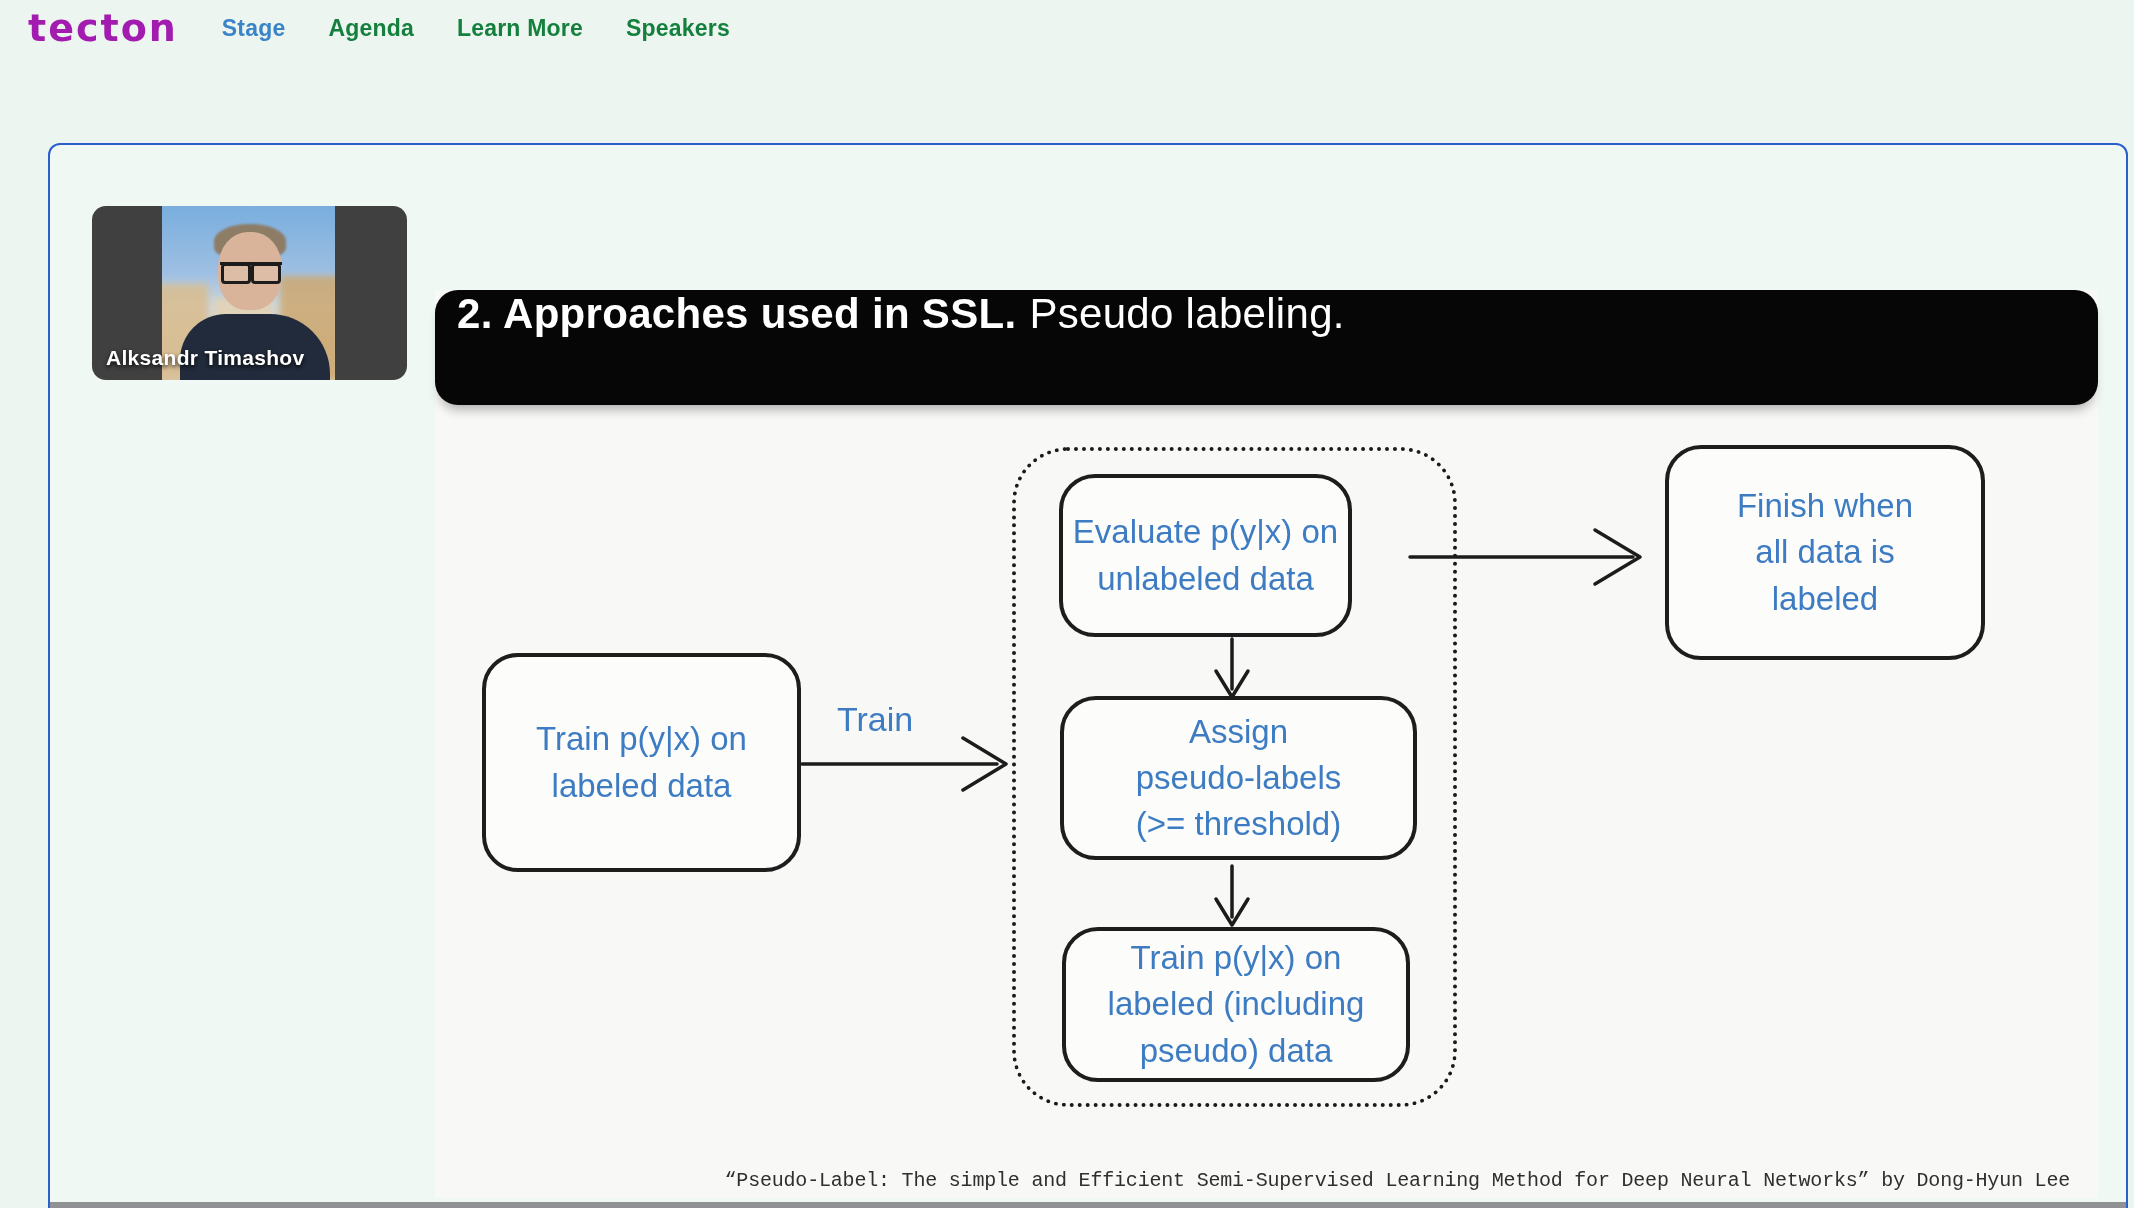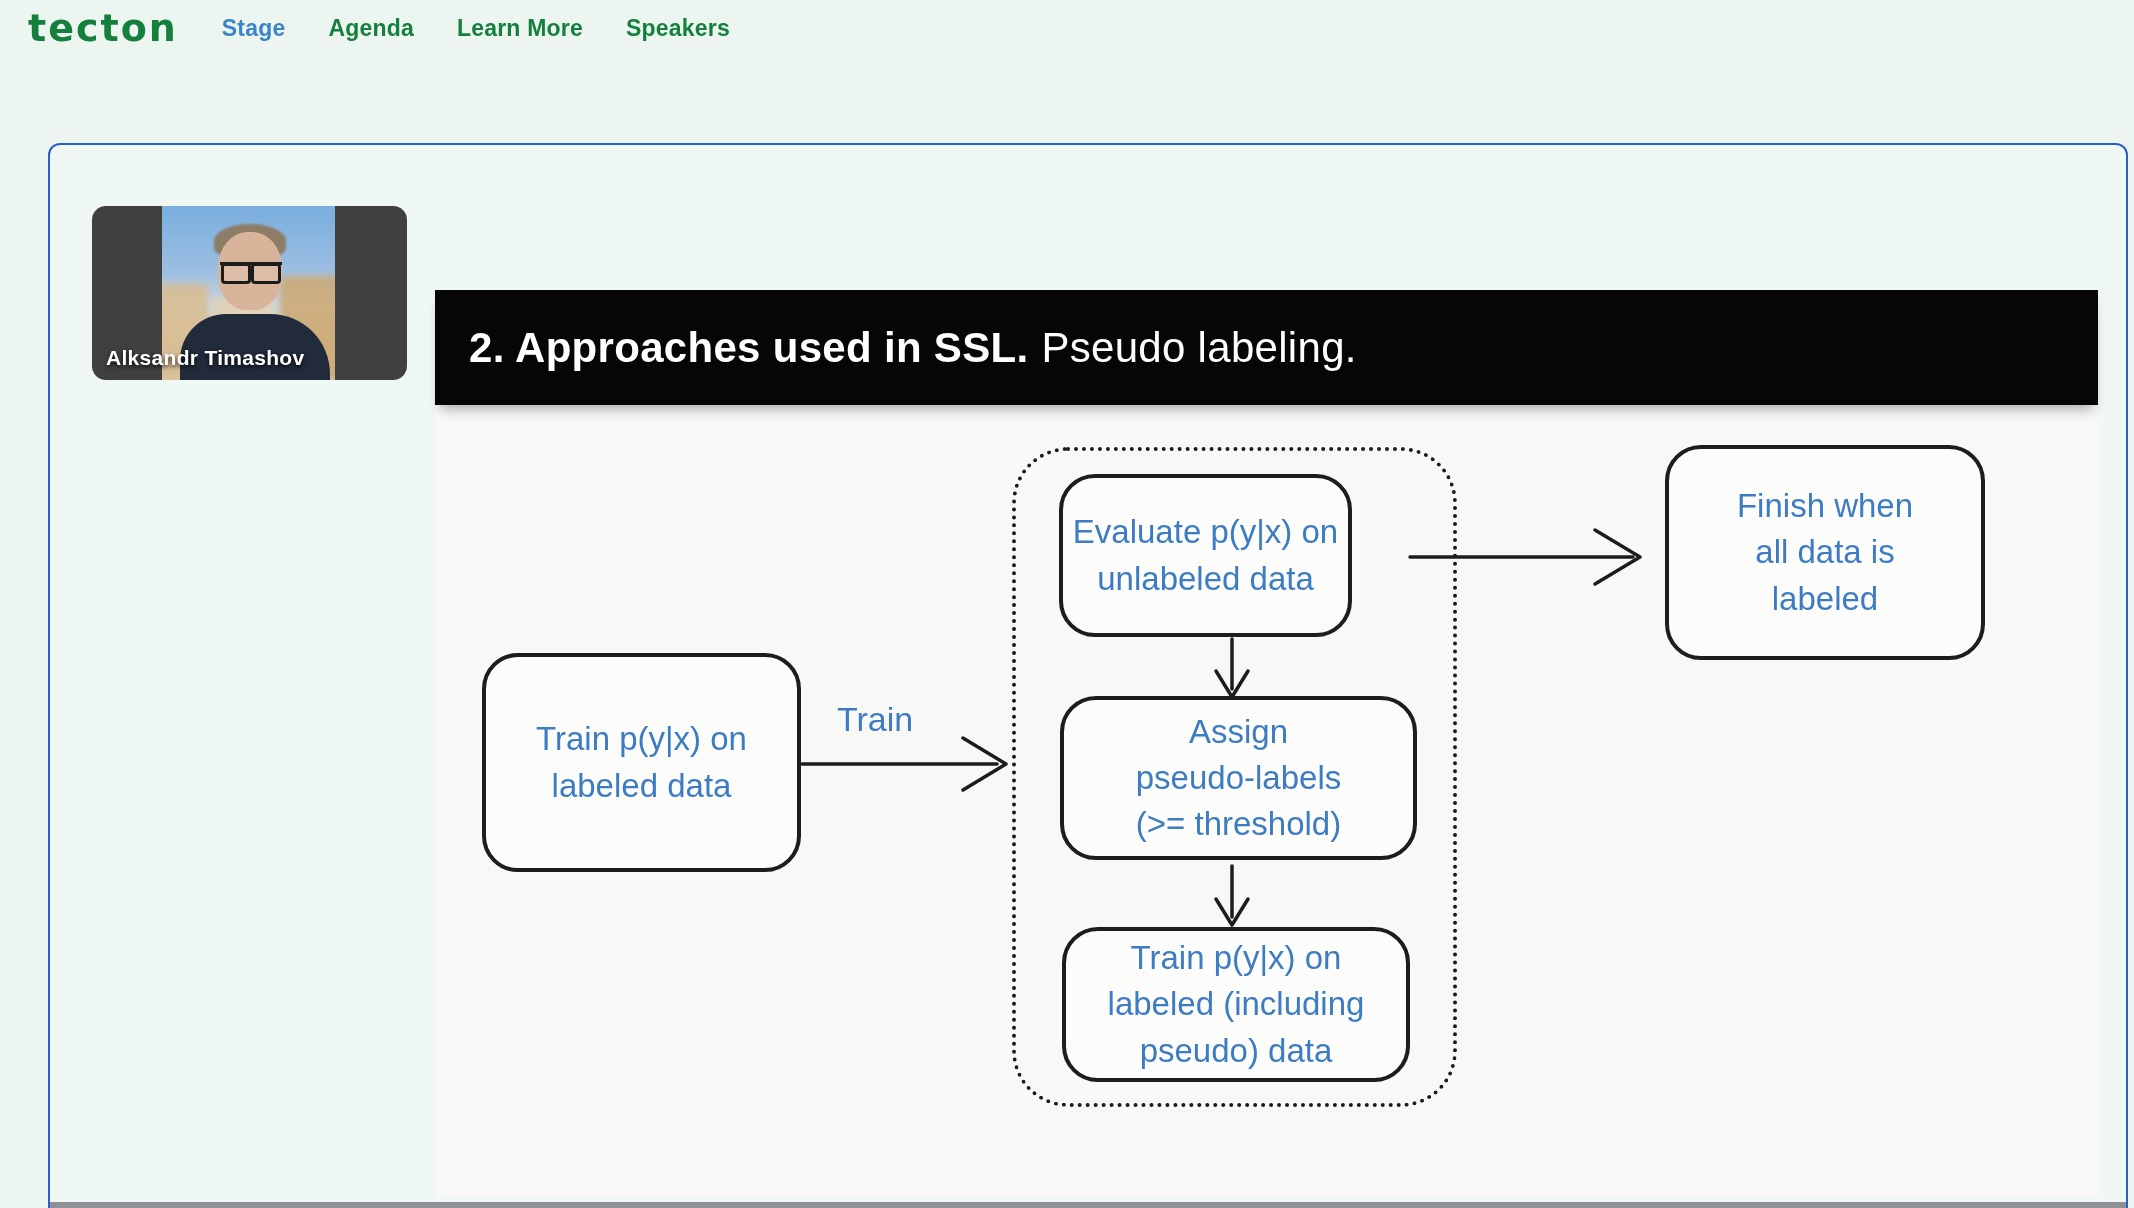--- a/index.html
+++ b/index.html
@@ -9,21 +9,21 @@
     background:#edf5f0;
     font-family:"Liberation Sans", sans-serif;
   }
 
   
   .topnav {
     position:absolute; top:0; left:0; right:0; height:56px;
     display:flex; align-items:center; padding-left:28px;
   }
   .logo {
-    color:#15803d; font-size:38px; font-weight:bold;
+    color:#a21caf; font-size:38px; font-weight:bold;
     letter-spacing:2px; margin-right:44px; cursor:pointer;
     font-family:"DejaVu Sans", sans-serif;
   }
   .nav-item {
     font-size:23px; font-weight:bold; color:#15803d;
     margin-right:43px; cursor:pointer; letter-spacing:.2px;
   }
   .nav-item.active { color:#3a85c7; }
 
   
@@ -73,23 +73,24 @@
     text-shadow:0 2px 4px rgba(0,0,0,.85);
   }
 
   
   .slide {
     position:absolute; left:385px; top:145px; width:1663px; height:908px;
     background:#f8f8f7;
   }
   .slide-titlebar {
     position:absolute; top:0; left:0; width:100%; height:115px;
-    background:#060606; color:#fff; display:flex; align-items:center;
-    padding-left:34px; font-size:42px; letter-spacing:.3px;
+    background:#060606; color:#fff; display:flex; 
+    padding-left:22px; font-size:42px; letter-spacing:.3px;
     box-shadow:0 9px 12px -5px rgba(0,0,0,.32);
+    border-radius:23px;
   }
   .t-bold { font-weight:bold; }
   .t-reg  { font-weight:normal; margin-left:13px; }
 
   .flow-box {
     position:absolute; display:flex; align-items:center; justify-content:center;
     text-align:center; background:#fcfcfb;
     border:4px solid #1d1d1d; border-radius:36px;
     color:#3d7cc2; font-size:33px; line-height:1.4; white-space:pre-line;
   }
@@ -181,18 +182,19 @@
         <path d="M975,267 L1198,267"></path>
         <path d="M1160,240 L1205,267 L1160,294"></path>
 
         <path d="M797,349 L797,399"></path>
         <path d="M781,381 L797,407 L813,381"></path>
 
         <path d="M797,576 L797,627"></path>
         <path d="M781,609 L797,635 L813,609"></path>
       </svg>
 
+      <div class="citation">“Pseudo-Label: The simple and Efficient Semi-Supervised Learning Method for Deep Neural Networks” by Dong-Hyun Lee</div>
     </div>
 
     <div class="player-strip"></div>
   </section>
 
 </div>
 
 </body></html>

